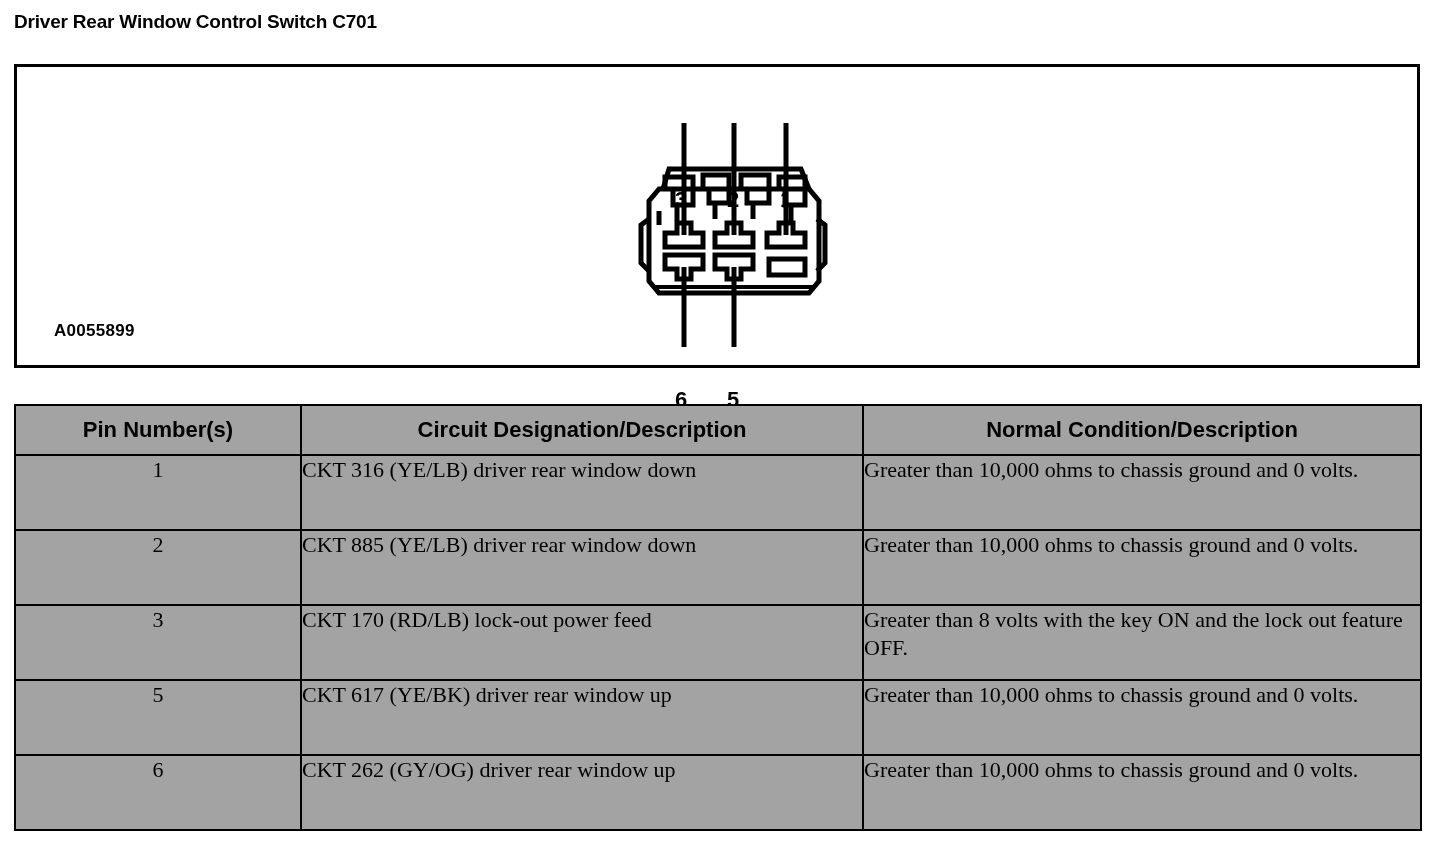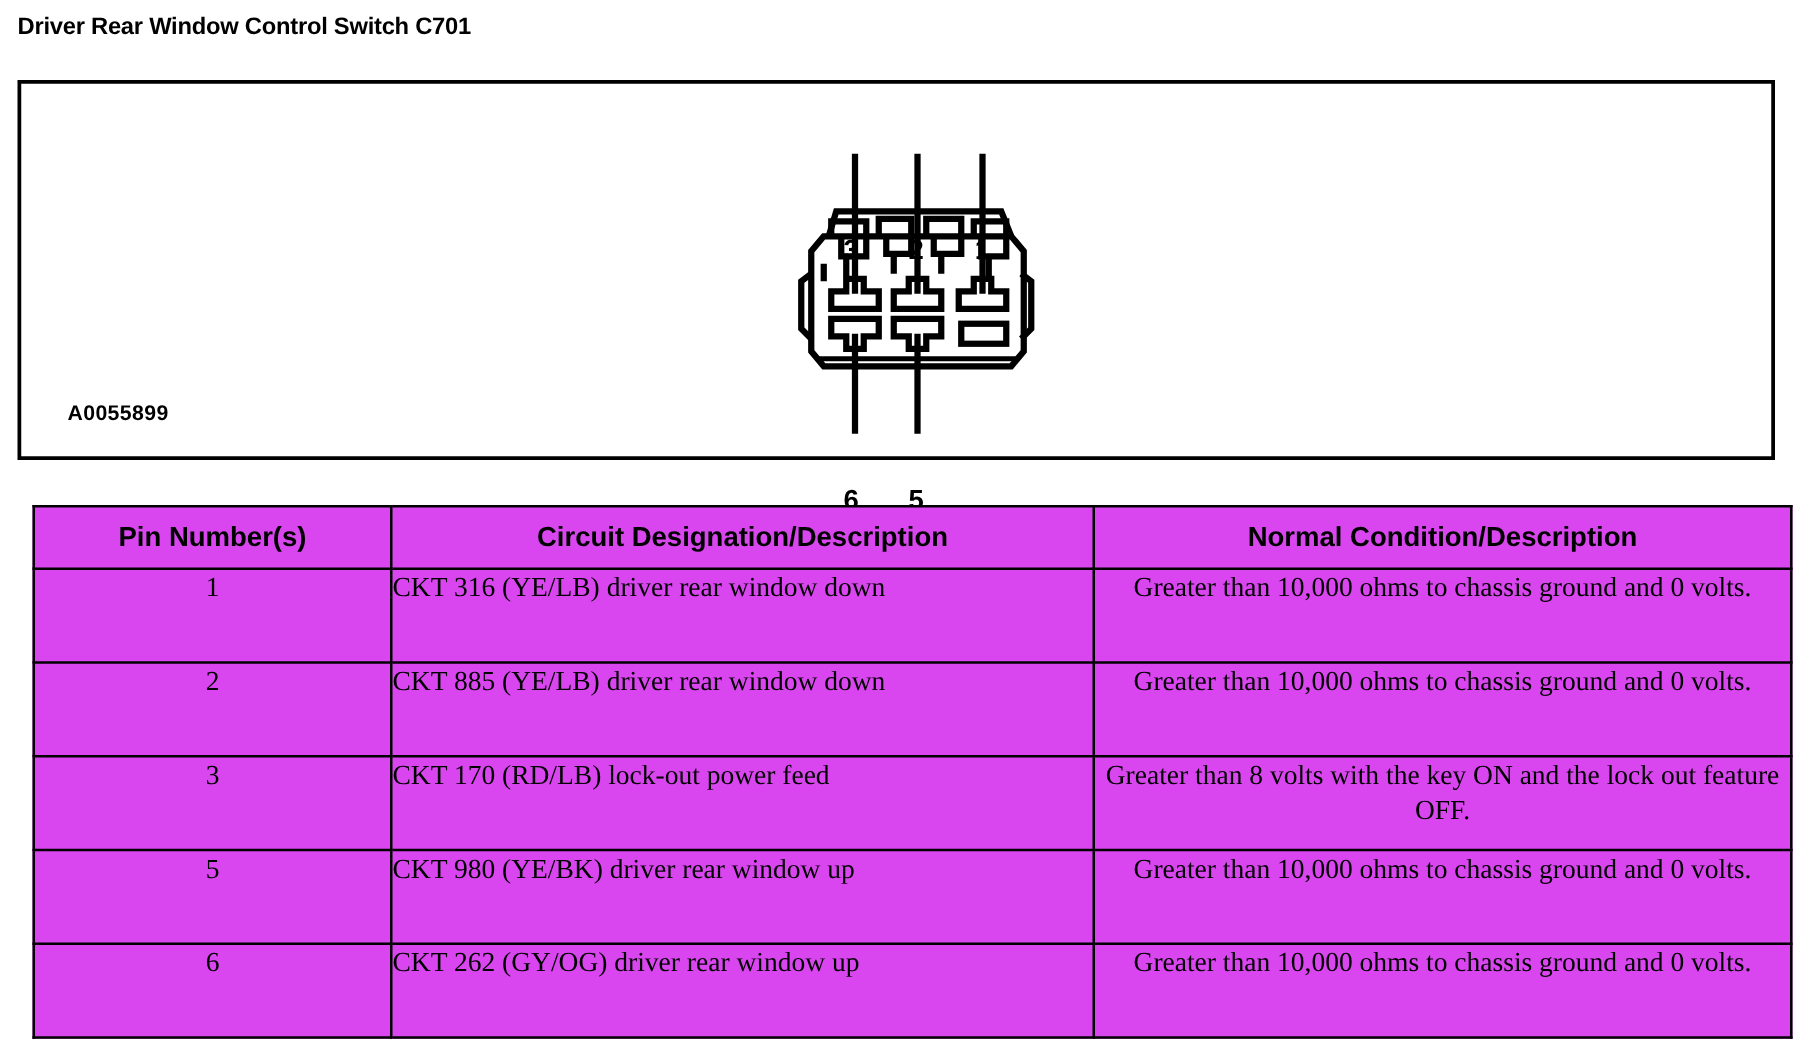--- a/index.html
+++ b/index.html
@@ -69,26 +69,26 @@
   }
   .pin-top-3 { left: 654px; top: 120px; }
   .pin-top-2 { left: 706px; top: 120px; }
   .pin-top-1 { left: 759px; top: 120px; }
   .pin-bot-6 { left: 654px; top: 320px; }
   .pin-bot-5 { left: 706px; top: 320px; }
 
   
   .pin-table {
     position: absolute;
-    left: 26px;
+    left: 14px;
     top: 404px;
     width: 1406px;
     border-collapse: collapse;
     table-layout: fixed;
-    background: #d946ef;
+    background: #a3a3a3;
   }
   .pin-table col.c1 { width: 286px; }
   .pin-table col.c2 { width: 562px; }
   .pin-table col.c3 { width: 558px; }
 
   .pin-table th, .pin-table td {
     border: 2px solid #000;
     vertical-align: top;
     padding: 0;
   }
@@ -111,21 +111,21 @@
   }
   .cell-pin {
     text-align: center;
     padding-top: 9px;
   }
   .cell-desc {
     text-align: left;
     padding: 9px 10px 0 10px;
   }
   .cell-meas {
-    text-align: center;
+    text-align: left;
     padding: 9px 10px 0 12px;
   }
 </style>
 </head>
 <body>
 
 <div class="page-title">Driver Rear Window Control Switch C701</div>
 
 <div class="diagram-box">
 
@@ -207,21 +207,21 @@
       <td class="cell-desc">CKT 885 (YE/LB) driver rear window down</td>
       <td class="cell-meas">Greater than 10,000 ohms to chassis ground and 0 volts.</td>
     </tr>
     <tr>
       <td class="cell-pin">3</td>
       <td class="cell-desc">CKT 170 (RD/LB) lock-out power feed</td>
       <td class="cell-meas">Greater than 8 volts with the key ON and the lock out feature OFF.</td>
     </tr>
     <tr>
       <td class="cell-pin">5</td>
-      <td class="cell-desc">CKT 980 (YE/BK) driver rear window up</td>
+      <td class="cell-desc">CKT 617 (YE/BK) driver rear window up</td>
       <td class="cell-meas">Greater than 10,000 ohms to chassis ground and 0 volts.</td>
     </tr>
     <tr>
       <td class="cell-pin">6</td>
       <td class="cell-desc">CKT 262 (GY/OG) driver rear window up</td>
       <td class="cell-meas">Greater than 10,000 ohms to chassis ground and 0 volts.</td>
     </tr>
   </tbody>
 </table>
 

